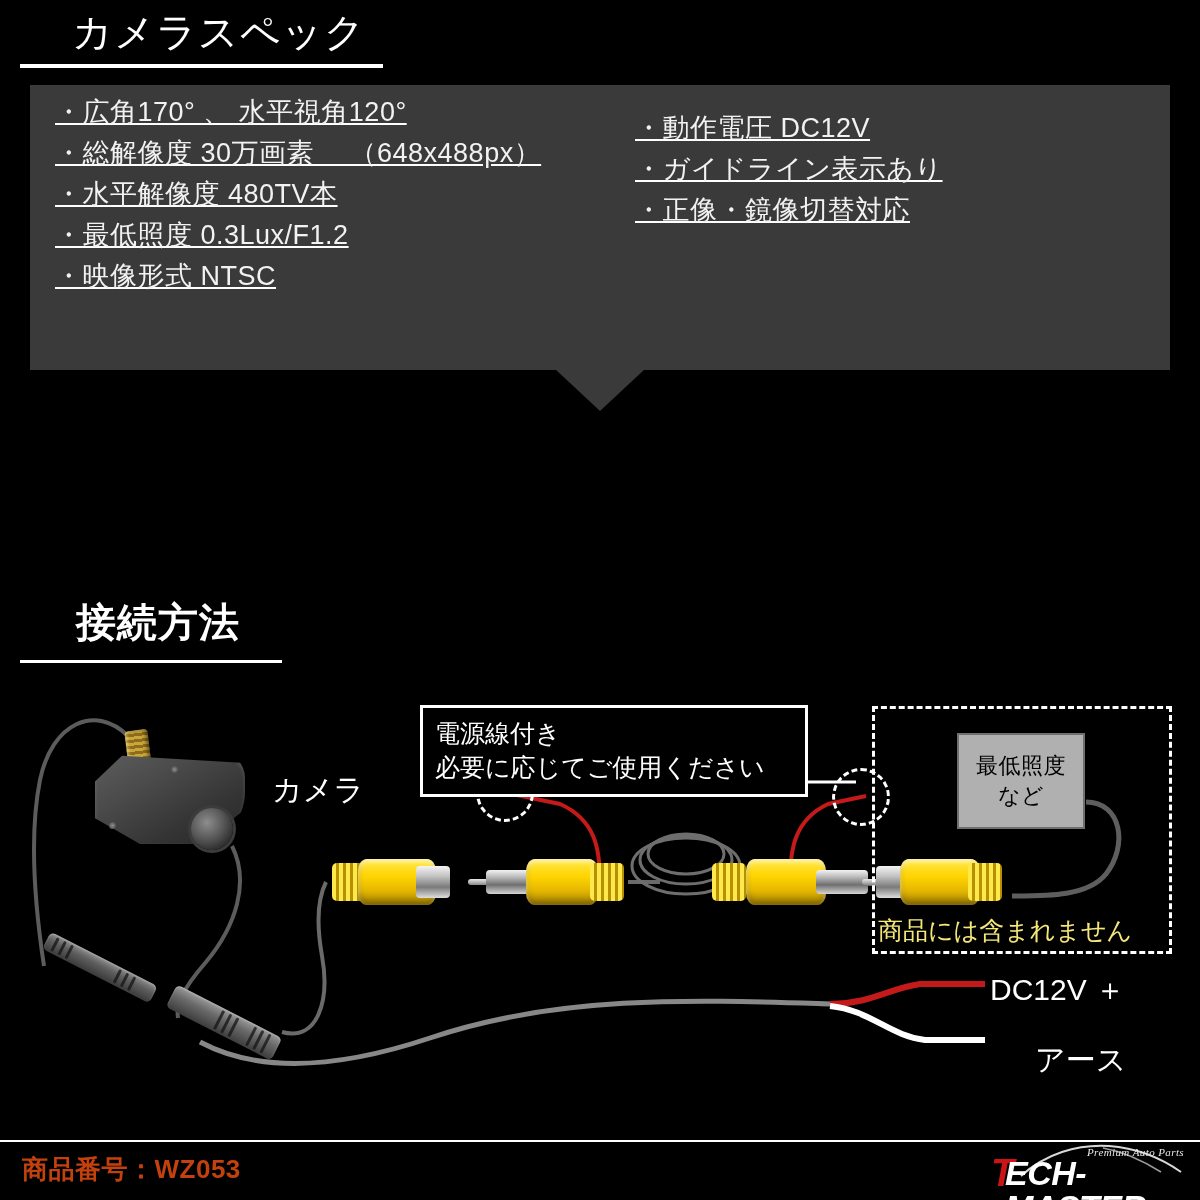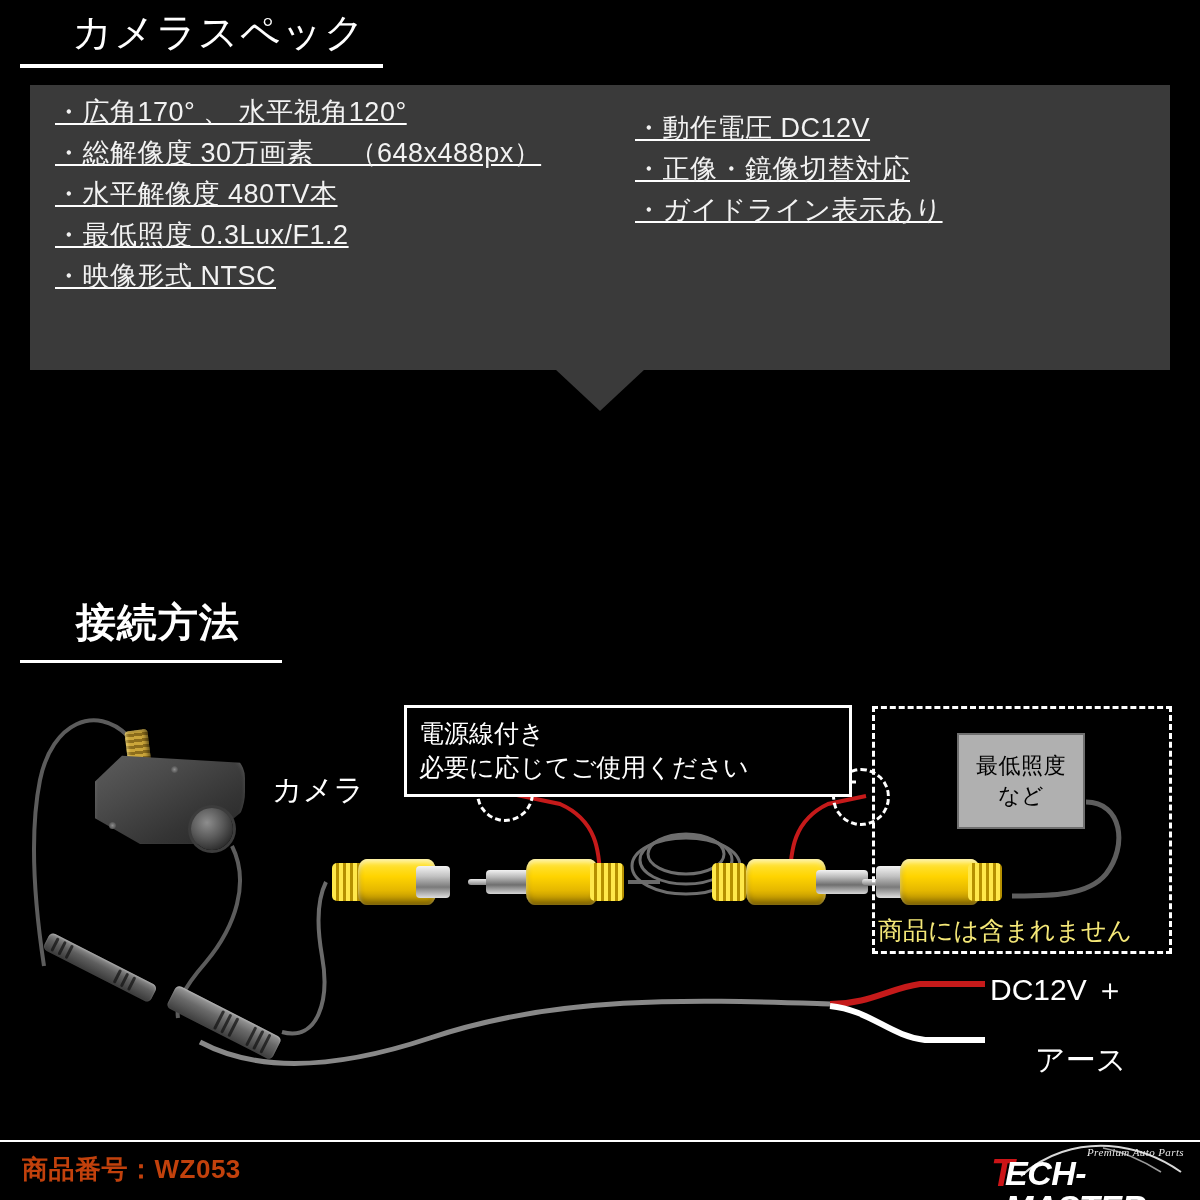--- a/index.html
+++ b/index.html
@@ -113,21 +113,21 @@
     background:linear-gradient(to bottom,#f4f4f4 0%,#c2c2c2 32%,#7a7a7a 66%,#dedede 100%);
     border-radius:4px;
   }
   .rca .pin{
     position:absolute;top:20px;height:6px;width:26px;
     background:linear-gradient(to bottom,#e8e8e8,#8a8a8a);border-radius:3px;
   }
 
   
   .callout{
-    position:absolute;left:404px;top:705px;width:448px;
+    position:absolute;left:420px;top:705px;width:388px;
     border:3px solid #fff;background:#000;
     padding:8px 10px 10px 12px;box-sizing:border-box;
   }
   .callout div{font-size:25px;line-height:34px;color:#fff;white-space:nowrap;}
 
   
   .dcircle{
     position:absolute;width:52px;height:52px;border-radius:50%;
     border:3px dashed #fff;
   }
@@ -186,22 +186,22 @@
   <div class="spec-col left">
     <div class="spec-item">・広角170° 、 水平視角120°</div>
     <div class="spec-item">・総解像度 30万画素 　（648x488px）</div>
     <div class="spec-item">・水平解像度 480TV本</div>
     <div class="spec-item">・最低照度 0.3Lux/F1.2</div>
     <div class="spec-item">・映像形式 NTSC</div>
   </div>
 
   <div class="spec-col right">
     <div class="spec-item">・動作電圧 DC12V</div>
+    <div class="spec-item">・ガイドライン表示あり</div>
     <div class="spec-item">・正像・鏡像切替対応</div>
-    <div class="spec-item">・ガイドライン表示あり</div>
   </div>
 
 
   <div class="sec-title" style="left:76px;top:602px;font-weight:bold;">接続方法</div>
   <div class="sec-rule" style="left:20px;top:660px;width:262px;height:3px;"></div>
 
   <div class="stage">
 
     <svg width="1200" height="420" style="position:absolute;left:0;top:0;">
 

